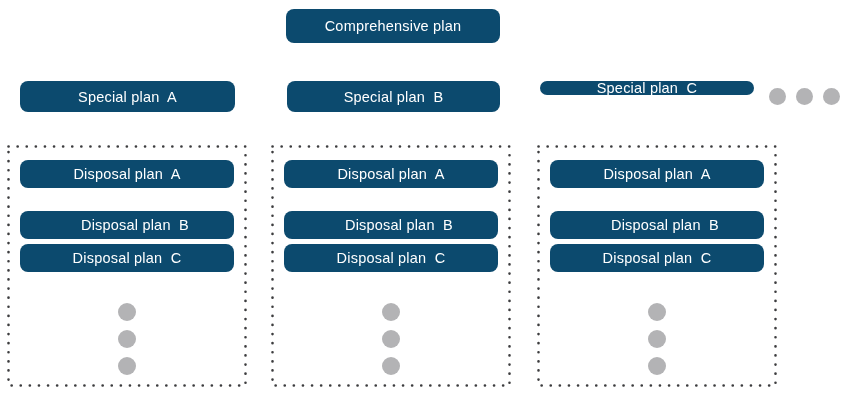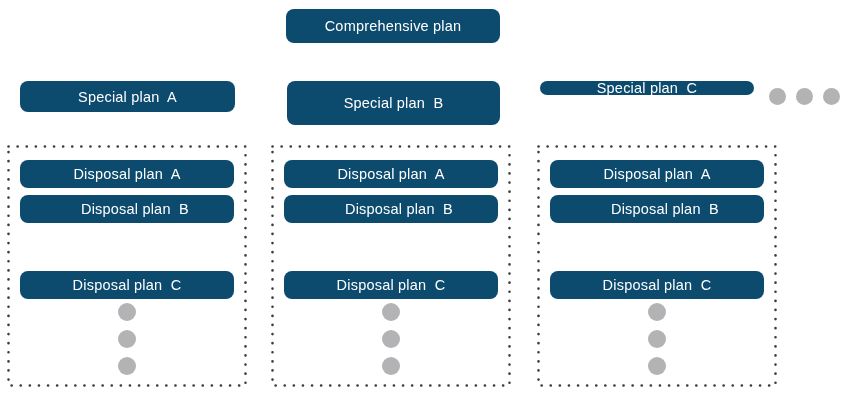--- a/index.html
+++ b/index.html
@@ -27,21 +27,21 @@
     letter-spacing: 0.2px;
     box-sizing: border-box;
   }
   .box .label {
     white-space: pre;
     line-height: 1;
     padding-top: 1px;
   }
   .root-box   { left: 286px; top: 9px;  width: 214px; height: 34px; }
   .special-0  { left: 20px;  top: 81px; width: 215px; height: 31px; }
-  .special-1  { left: 287px; top: 81px; width: 213px; height: 44px; }
+  .special-1  { left: 287px; top: 81px; width: 213px; height: 31px; }
   .special-2  { left: 540px; top: 81px; width: 214px; height: 14px; }
 
   .h-ellipsis {
     position: absolute;
     left: 769px;
     top: 88px;
     display: flex;
     flex-direction: row;
     gap: 10px;
     align-items: center;
@@ -67,22 +67,22 @@
     left: 0;
     top: 0;
   }
   .disposal {
     position: absolute;
     left: 13px;
     width: 214px;
     height: 28px;
   }
   .disposal-0 { top: 15px; }
-  .disposal-1 { top: 50px; padding-left: 16px; }
-  .disposal-2 { top: 126px; }
+  .disposal-1 { top: 66px; padding-left: 16px; }
+  .disposal-2 { top: 99px; }
 
   .v-ellipsis {
     position: absolute;
     left: 0;
     right: 0;
     top: 158px;
     display: flex;
     flex-direction: column;
     align-items: center;
     gap: 9px;

